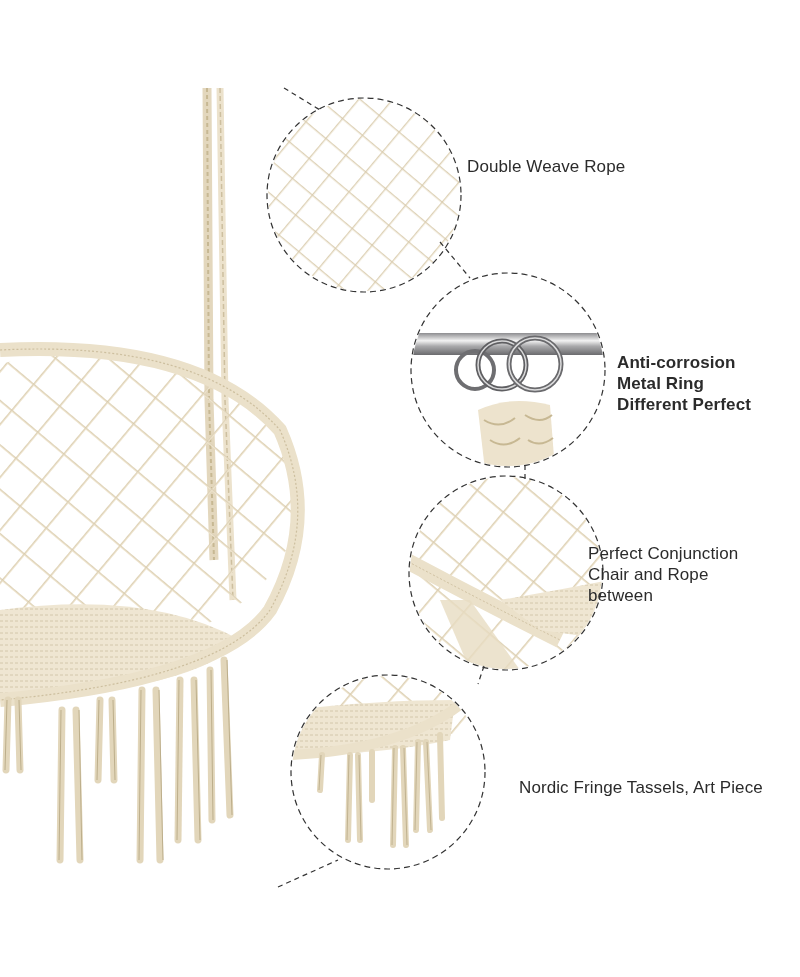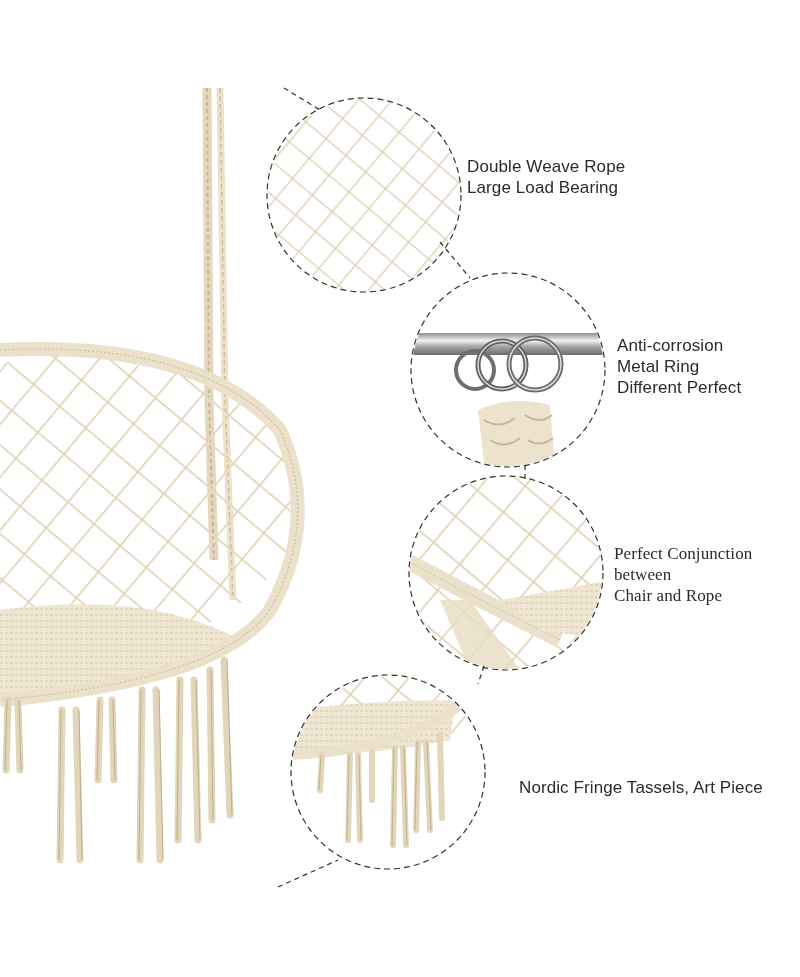--- a/index.html
+++ b/index.html
@@ -146,32 +146,31 @@
       <path d="M284 88 L320 110"></path>
       <path d="M440 242 L470 278"></path>
       <path d="M525 465 L525 480"></path>
       <path d="M484 666 L478 684"></path>
       <path d="M278 887 L338 860"></path>
     </g>
   </svg>
 
   <div class="feature-label" style="left:467px; top:156px;">
     <div>Double Weave Rope</div>
-    <div>Large Load Bearing</div>
   </div>
 
-  <div class="feature-label" style="left:617px; top:335px;">
+  <div class="feature-label" style="left:617px; top:352px;font-weight:bold;">
     <div>Anti-corrosion</div>
     <div>Metal Ring</div>
     <div>Different Perfect</div>
   </div>
 
-  <div class="feature-label" style="left:614px; top:543px;font-family:Liberation Serif, serif;">
+  <div class="feature-label" style="left:588px; top:543px;">
     <div>Perfect Conjunction</div>
+    <div>Chair and Rope</div>
     <div>between</div>
-    <div>Chair and Rope</div>
   </div>
 
   <div class="feature-label" style="left:491px; top:777px;margin-left:28px;">
     <div>Nordic Fringe Tassels, Art Piece</div>
   </div>
 
 </div>
 
 </body></html>

